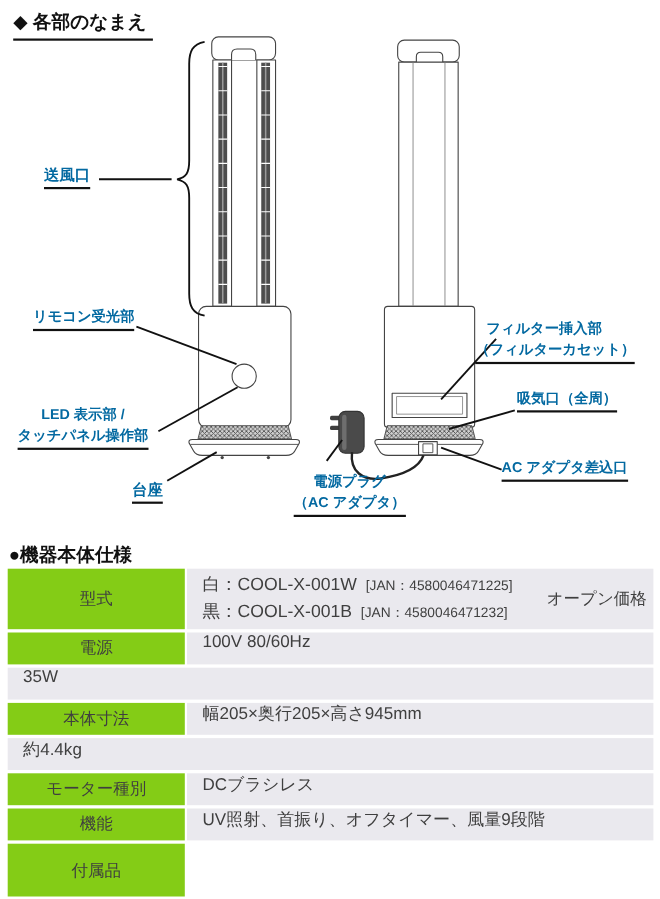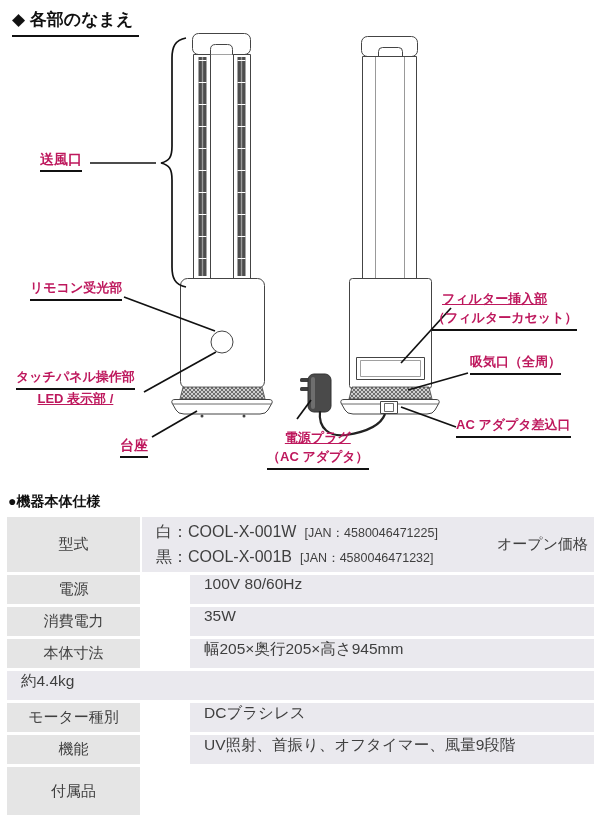--- a/index.html
+++ b/index.html
@@ -8,35 +8,35 @@
 
   .page { position: absolute; inset: 0; width: 600px; height: 817px; }
 
   
   .diagram { position: absolute; left: 4px; top: 0; width: 600px; height: 492px; }
   .diagram svg { position: absolute; left: 0; top: 0; }
 
   .section-title { position: absolute; left: 8px; top: 8px; font-size: 17px; font-weight: 700;
                    border-bottom: 2px solid #111; padding: 0 6px 4px 0; white-space: nowrap; }
 
-  .lbl { position: absolute; font-size: 13px; font-weight: 700; color: #be185d;
-         line-height: 1.45; white-space: nowrap; text-decoration: underline; }
+  .lbl { position: absolute; font-size: 13px; font-weight: 700; color: #0369a1;
+         line-height: 1.45; white-space: nowrap; }
   .u   { display: inline-block; border-bottom: 2px solid #111; padding-bottom: 1px; }
   .ctr { text-align: center; }
 
   
-  .spec-title { position: absolute; left: 8px; top: 493px; font-size: 14px; font-weight: 700; color: #111; }
+  .spec-title { position: absolute; left: 8px; top: 493px; font-size: 17px; font-weight: 700; color: #111; }
 
   .spec-table { position: absolute; left: 7px; top: 517px; width: 587px; }
   .row { display: flex; margin-bottom: 3px; }
-  .cell-l { width: 133px; margin-right: 2px; background: #e5e5e5; color: #3f3f3f;
+  .cell-l { width: 161px; margin-right: 2px; background: #84cc16; color: #3f3f3f;
             display: flex; align-items: center; justify-content: center; font-size: 15px; flex: none; }
   .cell-v { flex: 1; background: #eae9ee; color: #3f3f3f; display: flex; 
             padding-left: 14px; font-size: 15.5px; }
-  .h55 { height: 55px; } .h29 { height: 29px; gap: 48px; } .h48 { height: 48px; }
+  .h55 { height: 55px; } .h29 { height: 29px; } .h48 { height: 48px; }
 
   .model-wrap { display: flex; align-items: center; justify-content: space-between; width: 100%; padding-right: 6px; }
   .model-lines { line-height: 1.55; }
   .model-name { font-size: 16px; }
   .jan { font-size: 12.5px; margin-left: 8px; }
   .price { font-size: 15px; flex: none; }
   .acc-lines { line-height: 1.6; }
 </style>
 </head>
 <body>
@@ -125,22 +125,22 @@
 
     <div class="lbl" style="left:36px; top:149px; font-size:14px;">
       <span class="u">送風口</span>
     </div>
 
     <div class="lbl" style="left:26px; top:279px;">
       <span class="u">リモコン受光部</span>
     </div>
 
     <div class="lbl ctr" style="left:12px; top:368px;">
+      <div>LED 表示部 /</div>
       <div><span class="u">タッチパネル操作部</span></div>
-      <div>LED 表示部 /</div>
     </div>
 
     <div class="lbl" style="left:116px; top:435px; font-size:14px;">
       <span class="u">台座</span>
     </div>
 
     <div class="lbl ctr" style="left:228px; top:429px;margin-left:35px;">
       <div>電源プラグ</div>
       <div><span class="u">（AC アダプタ）</span></div>
     </div>
@@ -179,21 +179,20 @@
         </div>
       </div>
     </div>
 
     <div class="row h29">
       <div class="cell-l">電源</div>
       <div class="cell-v">100V 80/60Hz</div>
     </div>
 
     <div class="row h29">
-      <div class="cell-l">消費電力</div>
       <div class="cell-v">35W</div>
     </div>
 
     <div class="row h29">
       <div class="cell-l">本体寸法</div>
       <div class="cell-v">幅205×奥行205×高さ945mm</div>
     </div>
 
     <div class="row h29">
       <div class="cell-v">約4.4kg</div>

